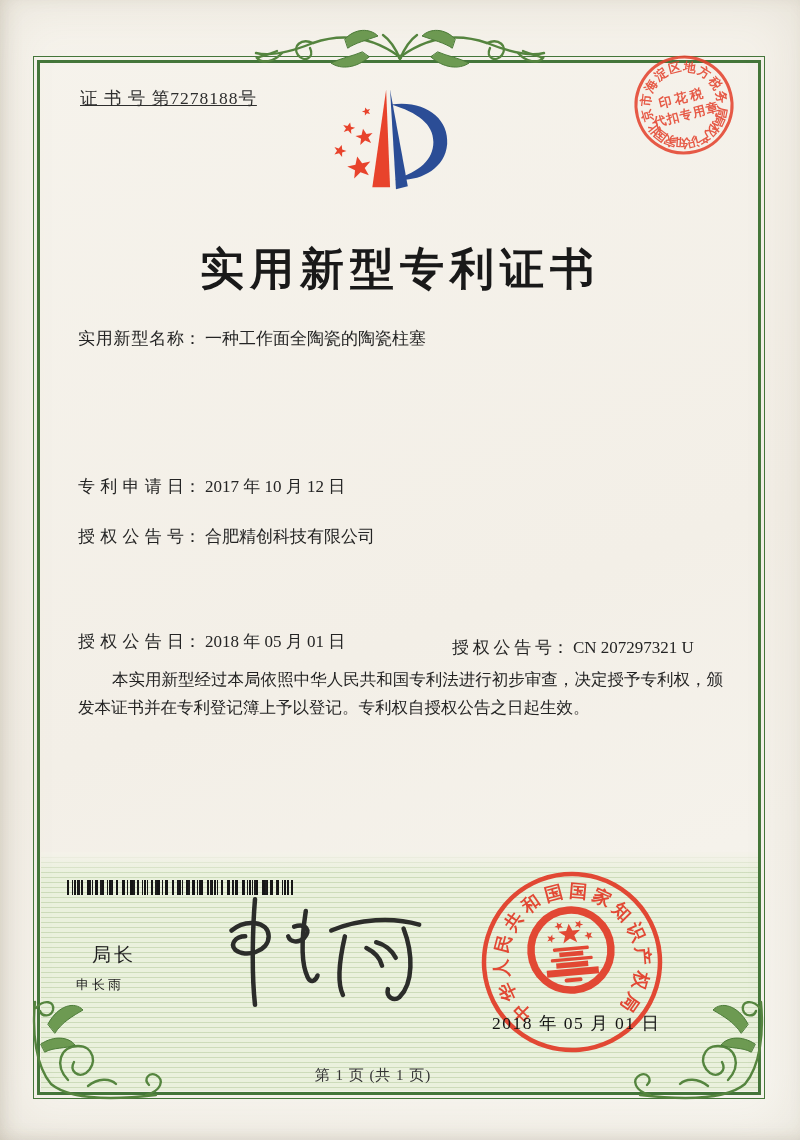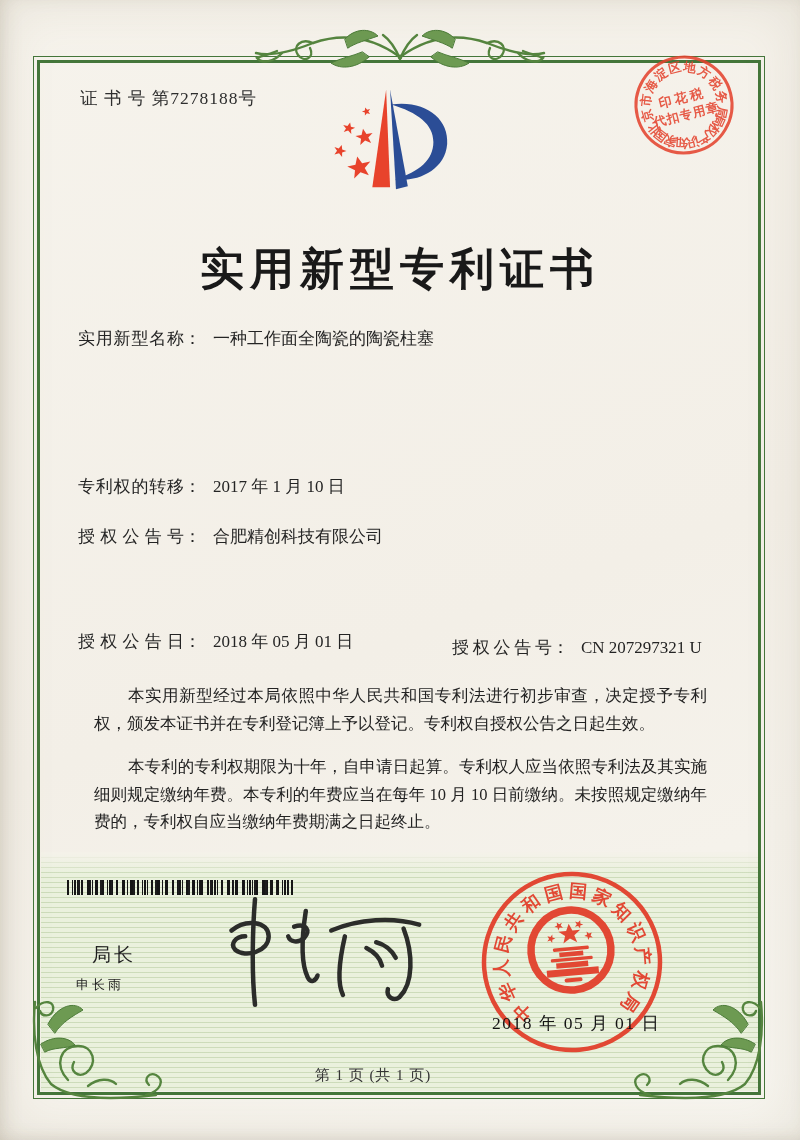--- a/index.html
+++ b/index.html
@@ -15,35 +15,35 @@
   .frame-outer{position:absolute;left:33px;top:56px;width:730px;height:1041px;
                border:1.5px solid #44763a;z-index:3;pointer-events:none;}
   .frame-inner{position:absolute;left:3px;top:3px;right:3px;bottom:3px;border:3px solid #44763a;}
   
   .band{position:absolute;left:41px;top:852px;width:717px;height:239px;z-index:1;
         background-color:#eaf1dd;
         background-image:repeating-linear-gradient(180deg,rgba(148,178,118,.34) 0 1px,rgba(0,0,0,0) 1px 5px);}
   .band::before{content:"";position:absolute;left:0;right:0;top:0;height:22px;
         background:linear-gradient(180deg,#f5f2ea,rgba(245,242,234,0));}
   
-  .certno{position:absolute;left:80px;top:86px;font-size:17.5px;letter-spacing:1px;color:#2e2e2e;z-index:5;}
+  .certno{position:absolute;left:80px;top:86px;font-size:17.5px;letter-spacing:1px;color:#2e2e2e;z-index:5;text-decoration:underline;}
   .title{position:absolute;left:0;right:0;top:200px;text-align:center;font-size:44px;font-weight:700;
          letter-spacing:6px;color:#191919;z-index:5;margin-top:40px;}
   
   .frow{position:absolute;left:78px;width:660px;font-size:17px;line-height:27px;color:#242424;z-index:5;}
   .flabel{display:inline-block;width:106px;text-align:justify;text-align-last:justify;vertical-align:top;}
   .fcolon{display:inline-block;vertical-align:top;}
-  .fvalue{display:inline-block;margin-left:12px;vertical-align:top;}
+  .fvalue{display:inline-block;margin-left:4px;vertical-align:top;}
   .fvalue.addr{width:475px;}
   .grant-no-pair{position:absolute;left:374px;top:6px;white-space:nowrap;}
   .grant-no-pair .flabel{width:100px;}
   
   .bodytext{position:absolute;left:78px;top:666px;width:645px;font-size:16.5px;line-height:27.5px;
             text-align:justify;color:#232323;z-index:5;}
-  .bodytext p{margin:16px;text-indent:34px;}
+  .bodytext p{margin:0;text-indent:34px;}
   
   .barcode{position:absolute;left:67px;top:880px;width:230px;height:15px;z-index:6;
      background-image:
        repeating-linear-gradient(90deg,#161616 0 2px,rgba(0,0,0,0) 2px 7px),
        repeating-linear-gradient(90deg,#161616 0 1px,rgba(0,0,0,0) 1px 5px),
        repeating-linear-gradient(90deg,#1d1d1d 0 2px,rgba(0,0,0,0) 2px 11px);}
   .officer-title{position:absolute;left:92px;top:942px;font-size:19px;letter-spacing:3px;color:#1e1e1e;z-index:6;}
   .officer-name{position:absolute;left:76px;top:976px;font-size:13px;letter-spacing:3px;color:#1e1e1e;z-index:6;}
   .sig{position:absolute;left:212px;top:892px;z-index:7;}
   .seal-small{position:absolute;left:623px;top:44px;z-index:10;opacity:.87;}
@@ -119,35 +119,34 @@
       <use href="#star1" transform="translate(30,82) scale(1.15) rotate(-12)"></use>
     </g>
   </svg>
 
   <div class="title">实用新型专利证书</div>
 
   <div class="frow" style="top:325px">
     <span class="flabel">实用新型名称</span><span class="fcolon">：</span><span class="fvalue">一种工作面全陶瓷的陶瓷柱塞</span>
   </div>
   <div class="frow" style="top:473px">
-    <span class="flabel">专利权的转移</span><span class="fcolon">：</span><span class="fvalue">2017 年 1 月 10 日</span>
+    <span class="flabel">专利申请日</span><span class="fcolon">：</span><span class="fvalue">2017 年 10 月 12 日</span>
   </div>
   <div class="frow" style="top:523px">
     <span class="flabel">授权公告号</span><span class="fcolon">：</span><span class="fvalue">合肥精创科技有限公司</span>
   </div>
   <div class="frow" style="top:628px">
     <span class="flabel">授权公告日</span><span class="fcolon">：</span><span class="fvalue">2018 年 05 月 01 日</span>
     <span class="grant-no-pair">
       <span class="flabel">授权公告号</span><span class="fcolon">：</span><span class="fvalue">CN 207297321 U</span>
     </span>
   </div>
 
   <div class="bodytext">
     <p>本实用新型经过本局依照中华人民共和国专利法进行初步审查，决定授予专利权，颁发本证书并在专利登记簿上予以登记。专利权自授权公告之日起生效。</p>
-    <p>本专利的专利权期限为十年，自申请日起算。专利权人应当依照专利法及其实施细则规定缴纳年费。本专利的年费应当在每年 10 月 10 日前缴纳。未按照规定缴纳年费的，专利权自应当缴纳年费期满之日起终止。</p>
   </div>
 
   <div class="barcode"></div>
 
   <div class="officer-title">局长</div>
   <div class="officer-name">申长雨</div>
 
   <svg class="sig" width="215" height="120" viewBox="0 0 220 120">
     <g fill="none" stroke="#181818" stroke-width="4.6" stroke-linecap="round" opacity="0.9">
       <path d="M44,6 C42,30 40,78 44,114"></path>

